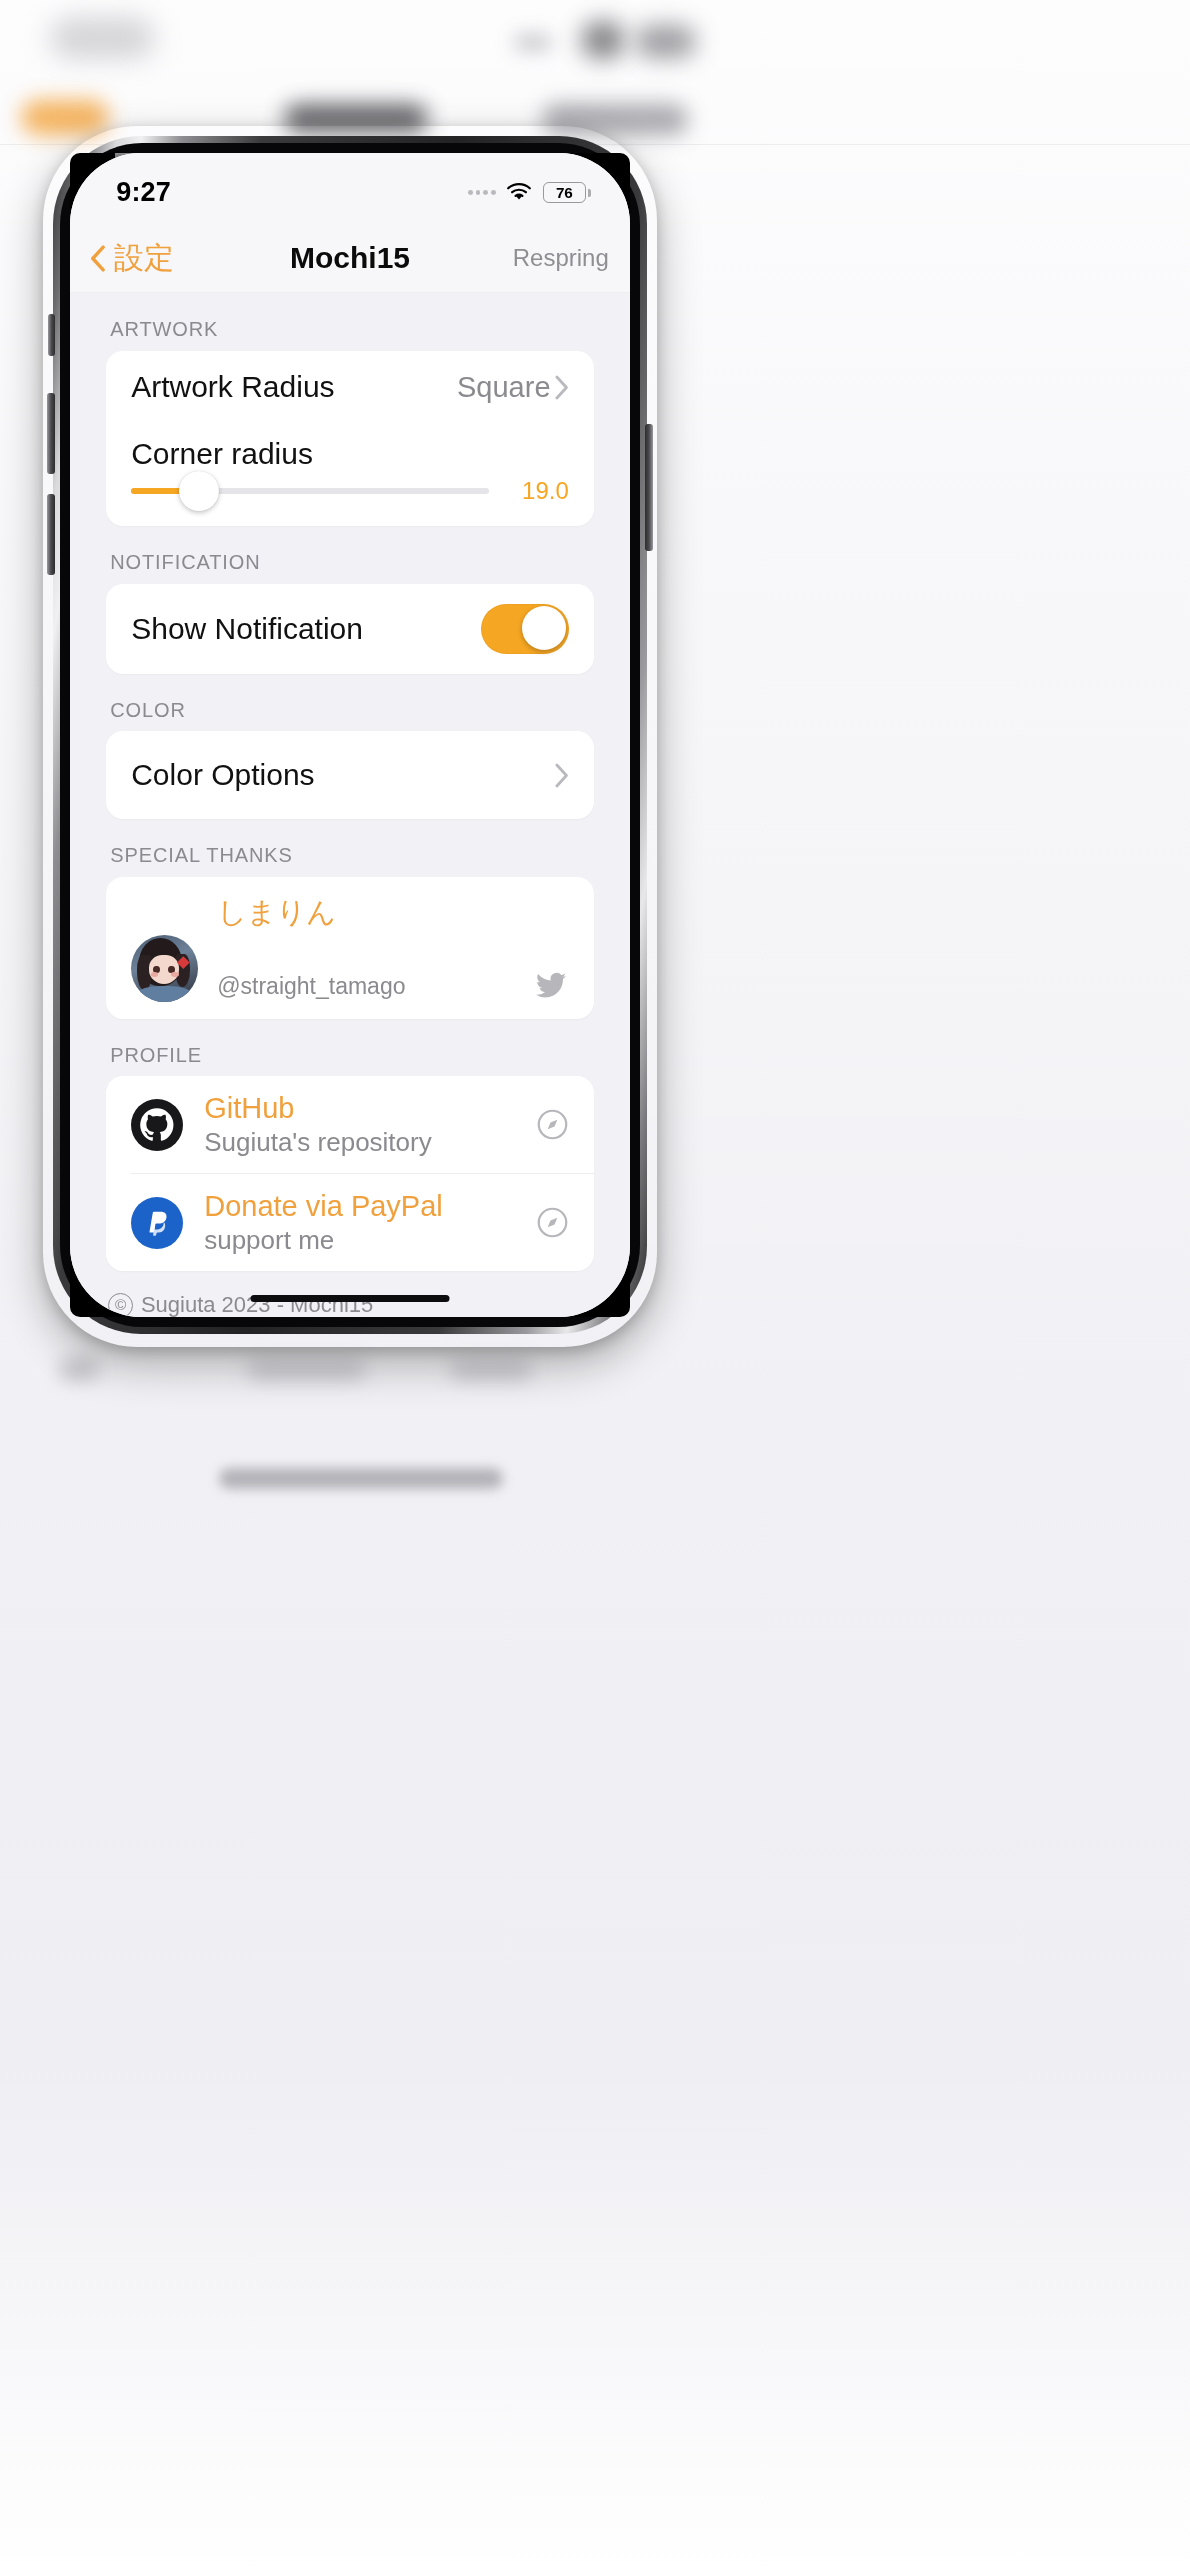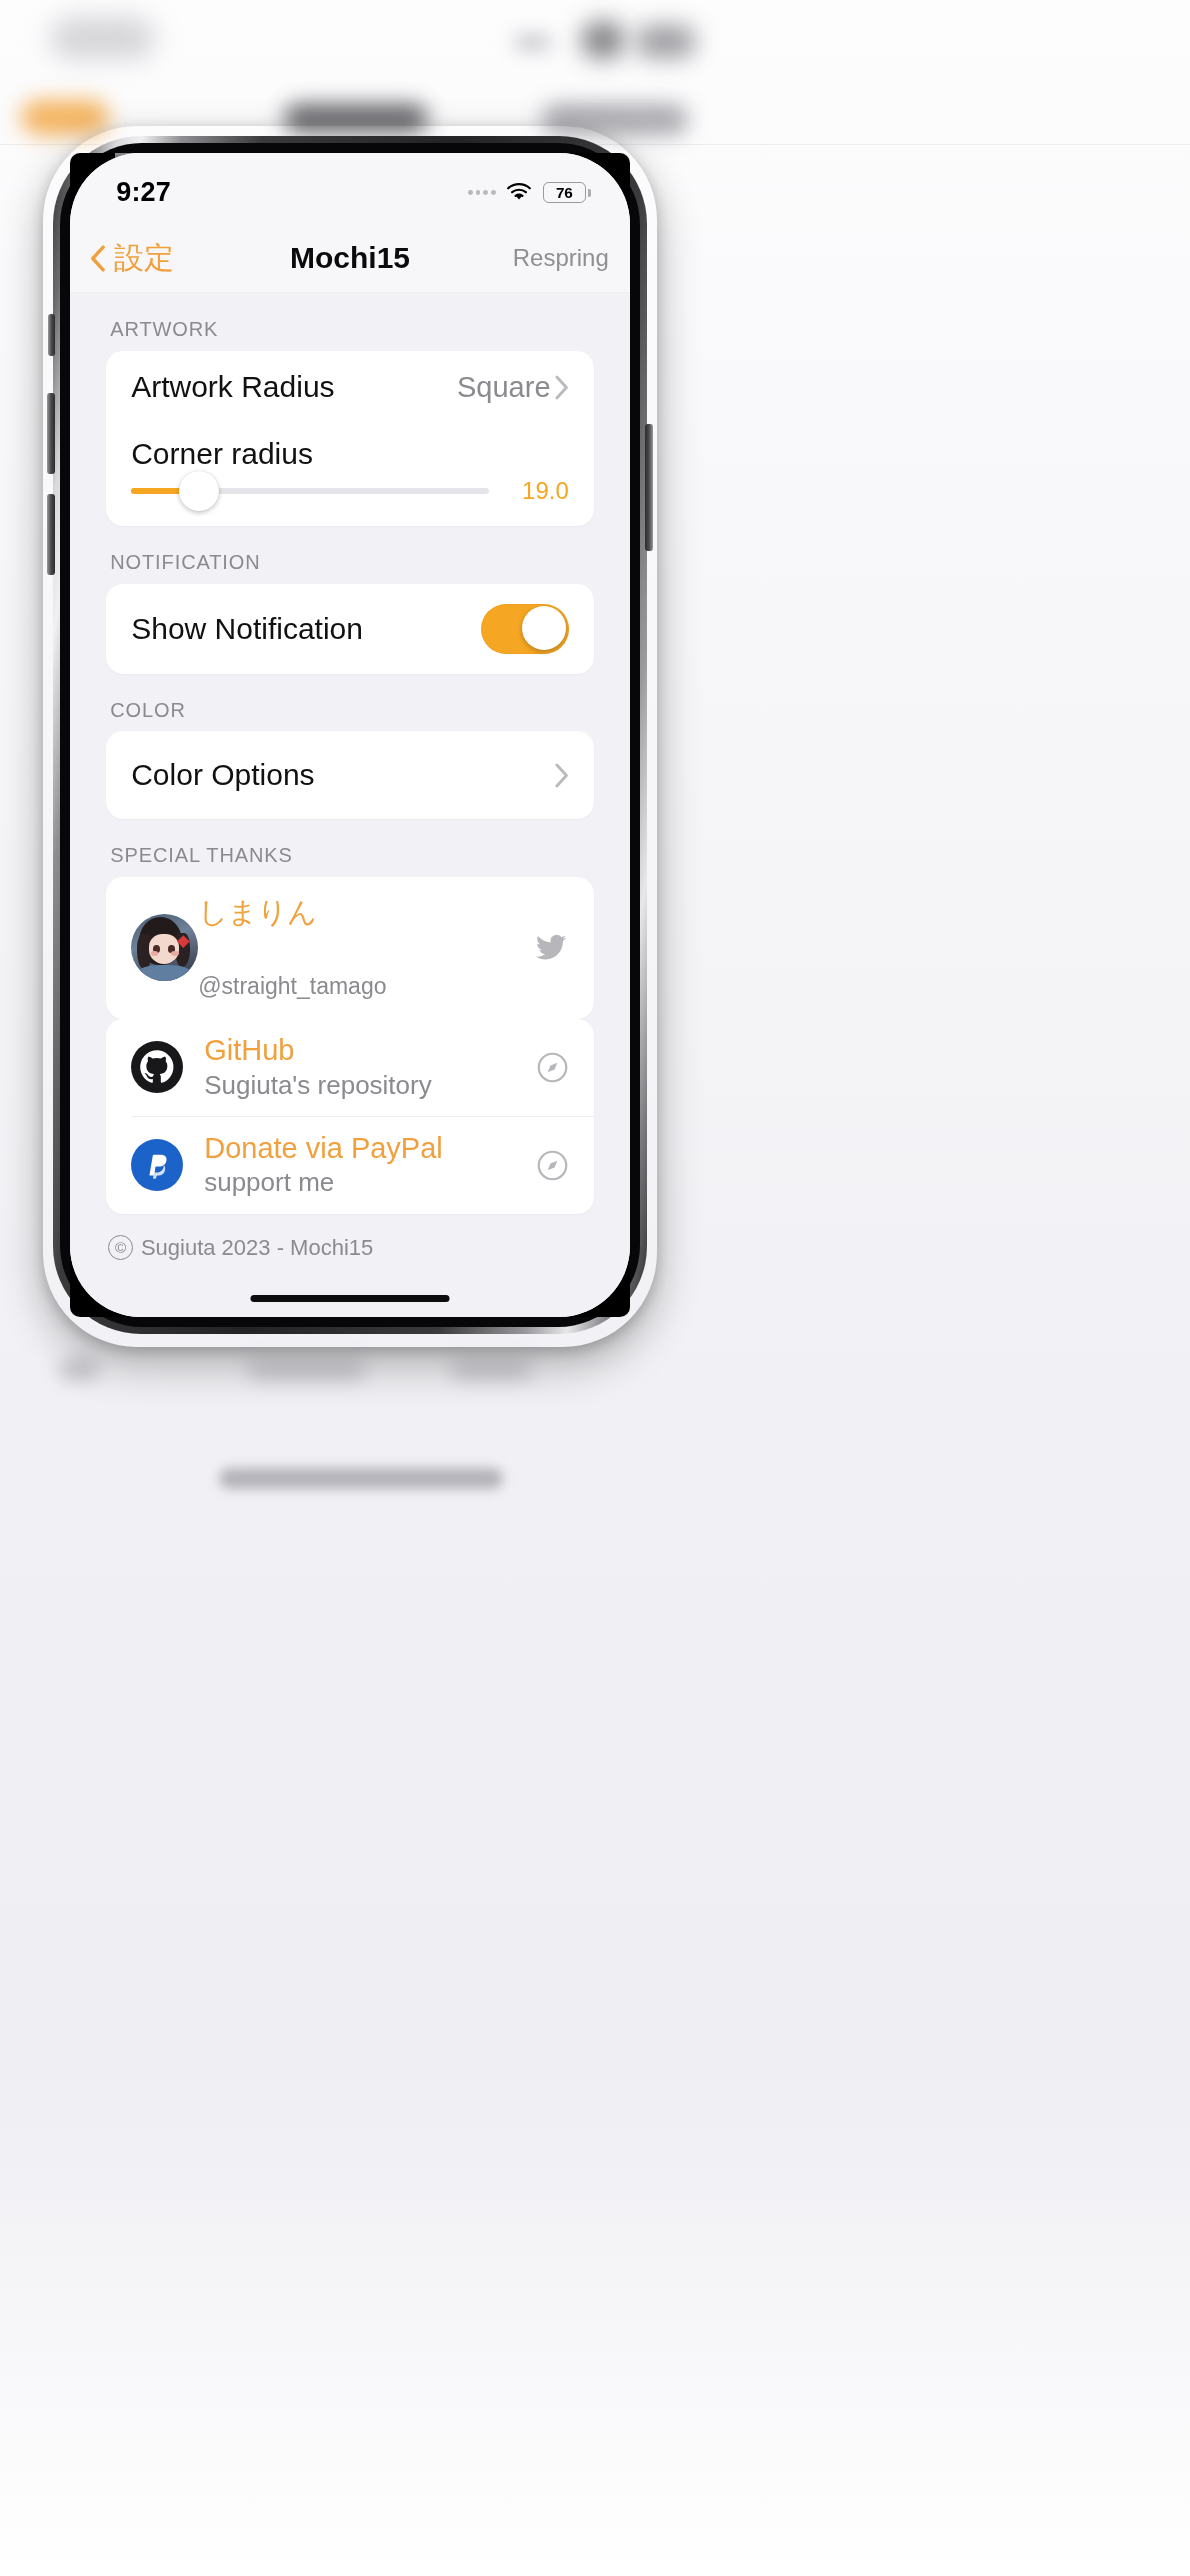--- a/index.html
+++ b/index.html
@@ -186,21 +186,21 @@
     position:relative; flex:0 0 auto;
     box-shadow: inset 0 0 0 1px rgba(0,0,0,.03);
   }
   .toggle-knob {
     position:absolute; right:2.9px; top:2.9px; width:44px; height:44px;
     border-radius:50%; background:#fff;
     box-shadow:0 1.9px 4.8px rgba(0,0,0,.25);
   }
 
   
-  .thanks-row { display:flex; align-items:center; padding:17px 25px; min-height:88px;}
+  .thanks-row { display:flex; align-items:flex-end; padding:17px 25px; gap:19px; min-height:88px;}
   .avatar {
     width:67px; height:67px; border-radius:50%; flex:0 0 auto; overflow:hidden;
     position:relative;
     background:linear-gradient(160deg,#4b5d72 0%, #6d8198 40%, #2b2f3a 100%);
   }
   .avatar .hair {
     position:absolute; left:12%; top:4%; width:64%; height:72%;
     background:#221a1b; border-radius:50% 50% 46% 46%;
   }
   .avatar .hair2 {
@@ -391,20 +391,21 @@
                 <span class="thanks-handle" style="display:block">@straight_tamago</span>
               </span>
               <span class="twitter-icon">
                 <svg viewBox="0 0 24 24" width="36" height="33" aria-hidden="true">
                   <path fill="#b6b6bb" d="M23 4.9c-.8.4-1.7.6-2.6.8.9-.6 1.6-1.4 2-2.5-.9.5-1.8.9-2.9 1.1a4.5 4.5 0 0 0-7.7 4.1C8 8.2 4.8 6.4 2.6 3.7A4.5 4.5 0 0 0 4 9.7c-.7 0-1.4-.2-2-.5 0 2.2 1.5 4 3.6 4.4-.6.2-1.3.2-2 .1a4.5 4.5 0 0 0 4.2 3.1A9 9 0 0 1 1 18.7a12.7 12.7 0 0 0 6.9 2c8.3 0 12.8-6.9 12.8-12.8V7.3c.9-.6 1.6-1.4 2.3-2.4z"></path>
                 </svg>
               </span>
             </div>
           </div>
 
+          <div class="section-header">PROFILE</div>
           <div class="card">
             <div class="profile-row">
               <span class="p-icon gh">
                 <svg viewBox="0 0 24 24" width="40" height="40" aria-hidden="true">
                   <path fill="#fff" d="M12 2a10 10 0 0 0-3.2 19.5c.5.1.7-.2.7-.5v-1.8c-2.8.6-3.4-1.3-3.4-1.3-.4-1.2-1.1-1.5-1.1-1.5-.9-.6.1-.6.1-.6 1 .1 1.5 1 1.5 1 .9 1.6 2.4 1.1 3 .9.1-.7.4-1.1.6-1.4-2.2-.3-4.6-1.1-4.6-5 0-1.1.4-2 1-2.8-.1-.3-.4-1.3.1-2.6 0 0 .8-.3 2.7 1a9.3 9.3 0 0 1 5 0c1.9-1.3 2.7-1 2.7-1 .5 1.3.2 2.3.1 2.6.6.8 1 1.7 1 2.8 0 3.9-2.4 4.7-4.6 5 .4.3.7.9.7 1.9v2.8c0 .3.2.6.7.5A10 10 0 0 0 12 2z"></path>
                 </svg>
               </span>
               <span class="p-texts">
                 <span class="p-title" style="display:block">GitHub</span>
                 <span class="p-sub" style="display:block">Sugiuta's repository</span>

